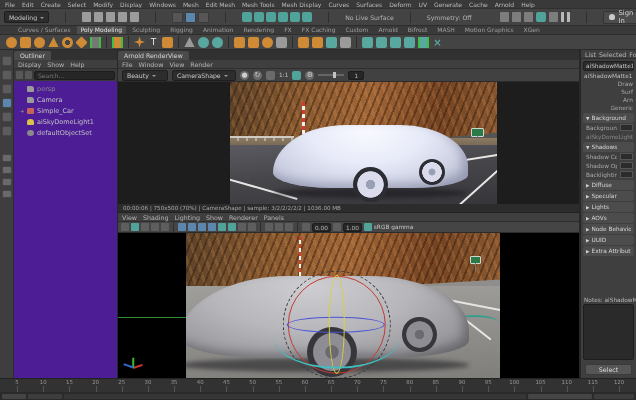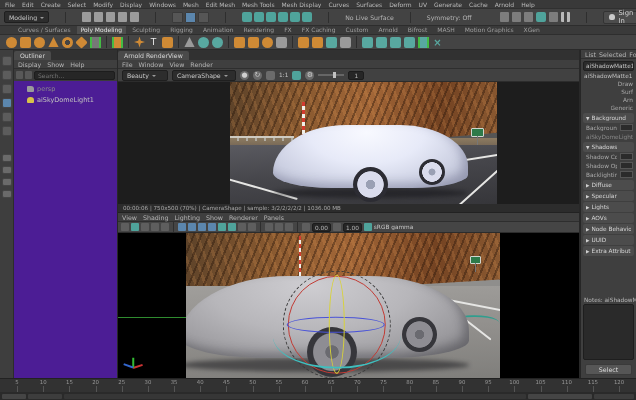--- a/index.html
+++ b/index.html
@@ -358,30 +358,45 @@
 
         <div class="orow muted">
           <span class="oexp"></span>
           <span class="oic cam"></span>
           <span class="clip">persp</span>
         </div>
 
 
 
 
-
-
+        <div class="orow">
+          <span class="oexp"></span>
+          <span class="oic cam"></span>
+          <span class="clip">Camera</span>
+        </div>
+
+
+        <div class="orow">
+          <span class="oexp">+</span>
+          <span class="oic car"></span>
+          <span class="clip">Simple_Car</span>
+        </div>
 
         <div class="orow">
           <span class="oexp"></span>
           <span class="oic sky"></span>
           <span class="clip">aiSkyDomeLight1</span>
         </div>
 
 
+        <div class="orow">
+          <span class="oexp"></span>
+          <span class="oic set"></span>
+          <span class="clip">defaultObjectSet</span>
+        </div>
       </div>
   </div>
 
   <div id="renderview" class="abs">
     <div class="paneltabs">
       <span class="paneltab">Arnold RenderView</span>
     </div>
     <div class="panelmenus">
 
     <span>File</span>

